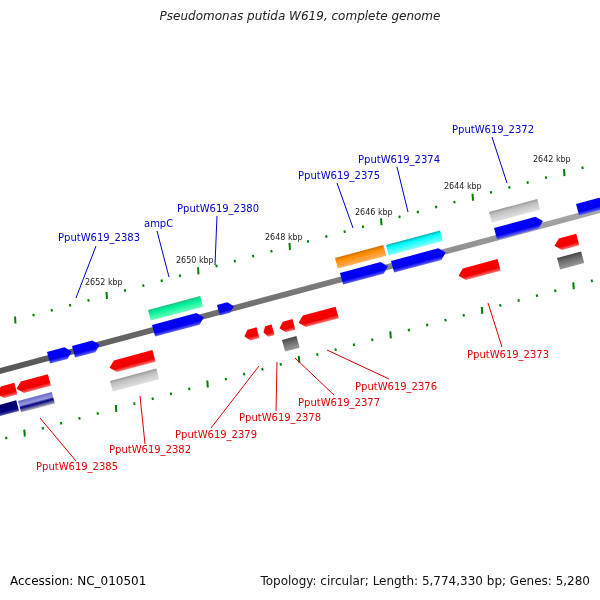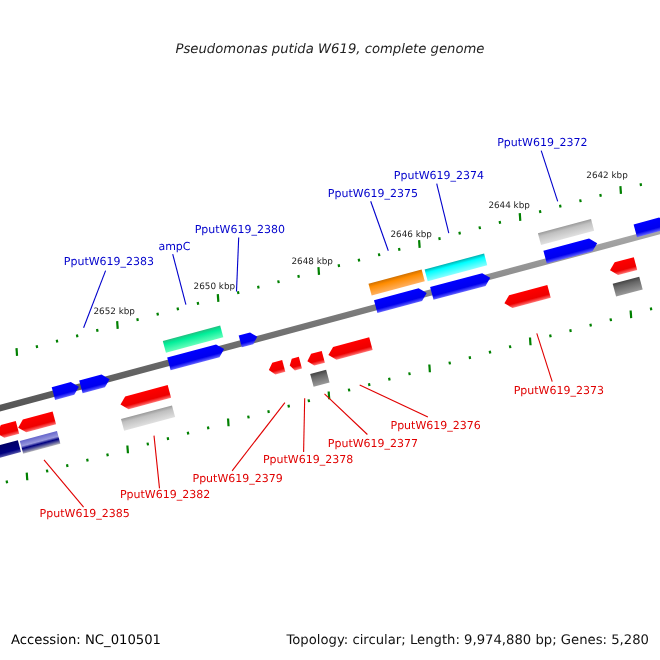--- a/index.html
+++ b/index.html
@@ -1,17 +1,17 @@
 <!DOCTYPE html>
 <html><head>
 <meta charset="utf-8">
 <style>
   html, body { margin: 0; padding: 0; background: #ffffff; }
   body { width: 600px; height: 600px; position: relative; overflow: hidden; font-family: "DejaVu Sans", sans-serif; }
-  #title { position: absolute; top: 9px; left: 0; width: 600px; text-align: center; font-size: 12px; font-style: italic; color: #222; margin-top: 28px; }
+  #title { position: absolute; top: 9px; left: 0; width: 600px; text-align: center; font-size: 12px; font-style: italic; color: #222; }
   #accession { position: absolute; top: 574px; left: 10px; font-size: 12px; color: #000000; }
   #topology { position: absolute; top: 574px; right: 10px; font-size: 12px; color: #111; }
   svg#map { position: absolute; top: 0; left: 0; }
   .kbp { font-family: "DejaVu Sans", sans-serif; font-size: 8px; fill: #222; }
   .lbl-blue { font-family: "DejaVu Sans", sans-serif; font-size: 10px; fill: #0000cc; }
   .lbl-red { font-family: "DejaVu Sans", sans-serif; font-size: 10px; fill: #e00000; }
 </style>
 </head>
 <body>
 
@@ -257,13 +257,13 @@
       <text x="109" y="453" class="lbl-red">PputW619_2382</text>
       <text x="175" y="438" class="lbl-red">PputW619_2379</text>
       <text x="239" y="421" class="lbl-red">PputW619_2378</text>
       <text x="298" y="406" class="lbl-red">PputW619_2377</text>
       <text x="355" y="390" class="lbl-red">PputW619_2376</text>
       <text x="467" y="358" class="lbl-red">PputW619_2373</text>
     </g>
 </svg>
 
 <div id="accession">Accession: NC_010501</div>
-<div id="topology">Topology: circular; Length: 9,974,880 bp; Genes: 5,280</div>
+<div id="topology">Topology: circular; Length: 5,774,330 bp; Genes: 5,280</div>
 
 </body></html>

